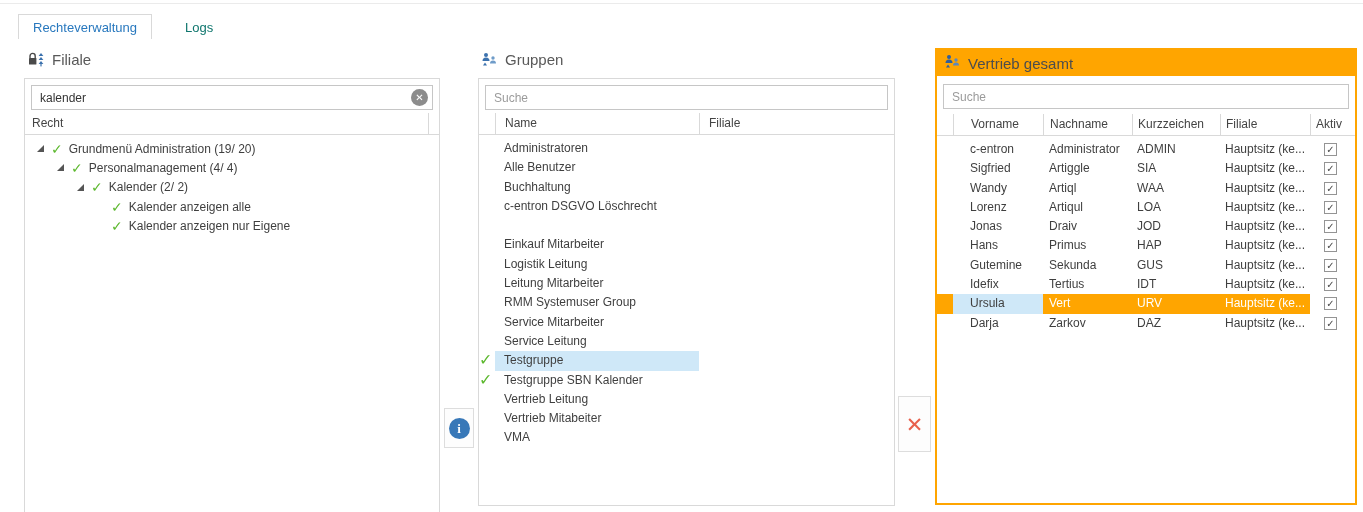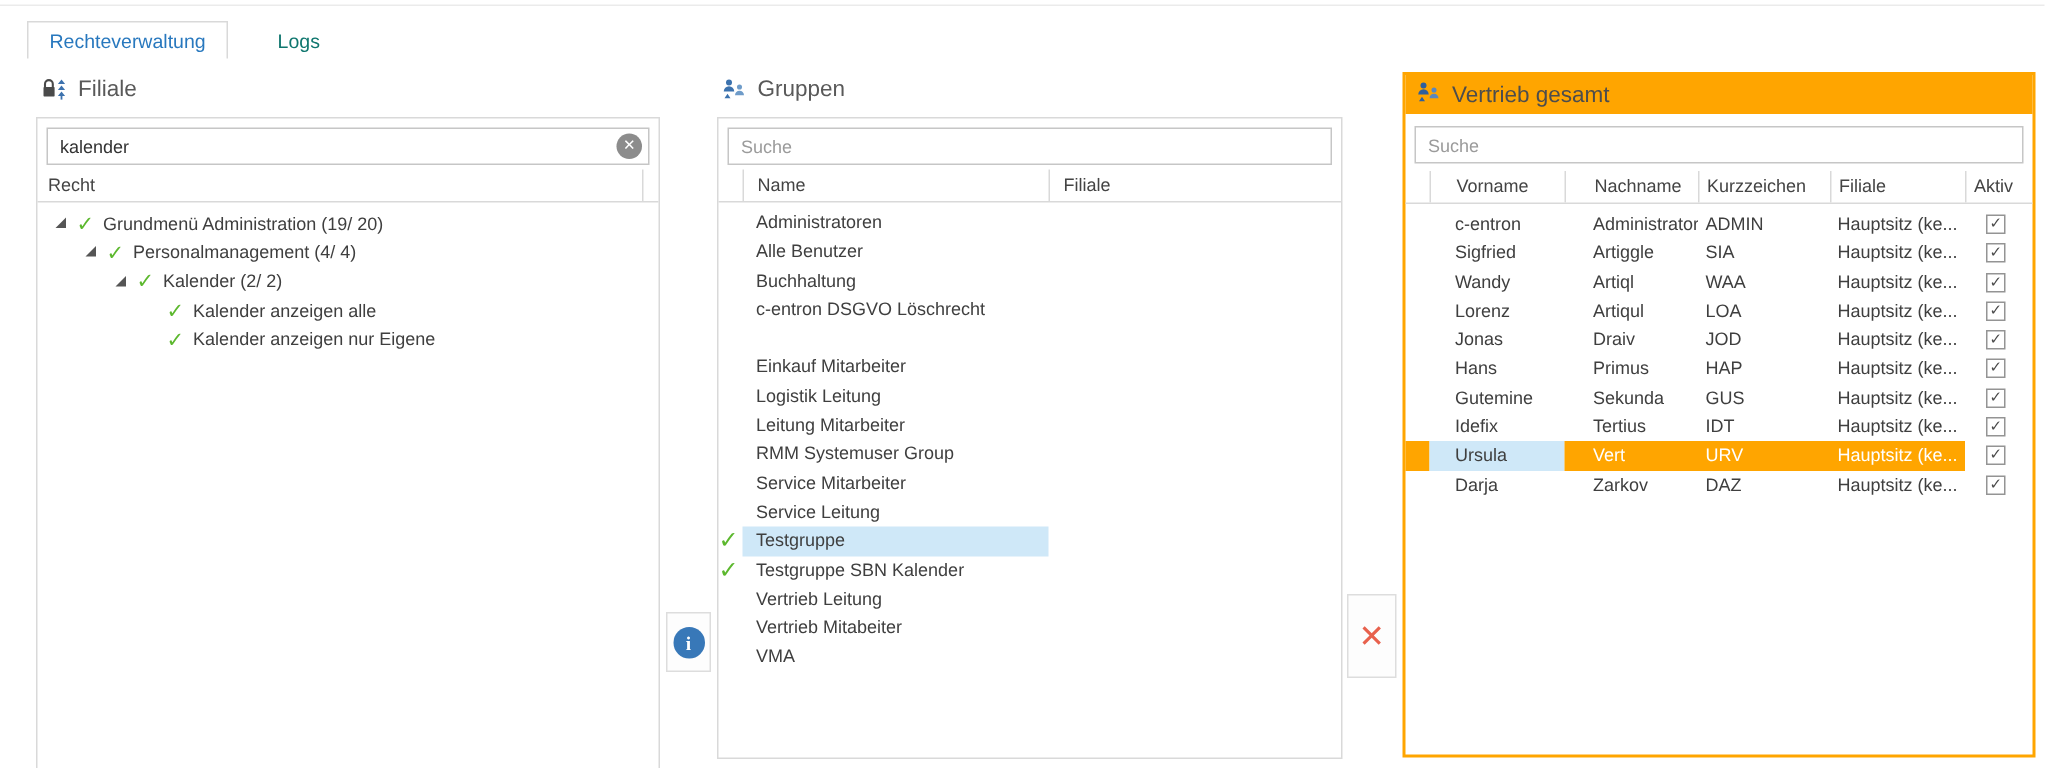--- a/index.html
+++ b/index.html
@@ -68,21 +68,21 @@
   .gutter-check{position:absolute;left:0px;top:-1px;color:var(--check-green);font-size:16px;}
   .sel-blue{background:var(--selection-blue);}
 
   
   #personnel-header-bar{position:absolute;left:0;right:0;top:0;height:26px;background:var(--accent-orange);
     display:flex;align-items:center;gap:7px;padding-left:7px;font-size:15px;color:#4d4d4d;}
   #personnel-panel .search-wrap{top:34px;}
   #personnel-panel .grid-header{top:64px;}
   #personnel-panel .rows{top:90px;}
   .p-c0{width:90px;padding-left:17px;}
-  .p-c1{width:89px;padding-left:19px;}
+  .p-c1{width:89px;padding-left:6px;}
   .p-c2{width:88px;padding-left:5px;}
   .p-c3{width:90px;padding-left:5px;}
   .p-c4{width:45px;padding-left:5px;position:relative;}
   .prow.selected .gutter{background:var(--accent-orange);}
   .prow.selected .p-c1,.prow.selected .p-c2,.prow.selected .p-c3{background:var(--accent-orange);color:#fff;}
   .prow.selected .p-c0{background:var(--selection-blue);}
   .checkbox{position:absolute;left:14px;top:3px;width:13px;height:13px;border:1px solid #949494;background:#fff;
     color:#4a4a4a;font-size:10px;line-height:11px;text-align:center;}
 
   

